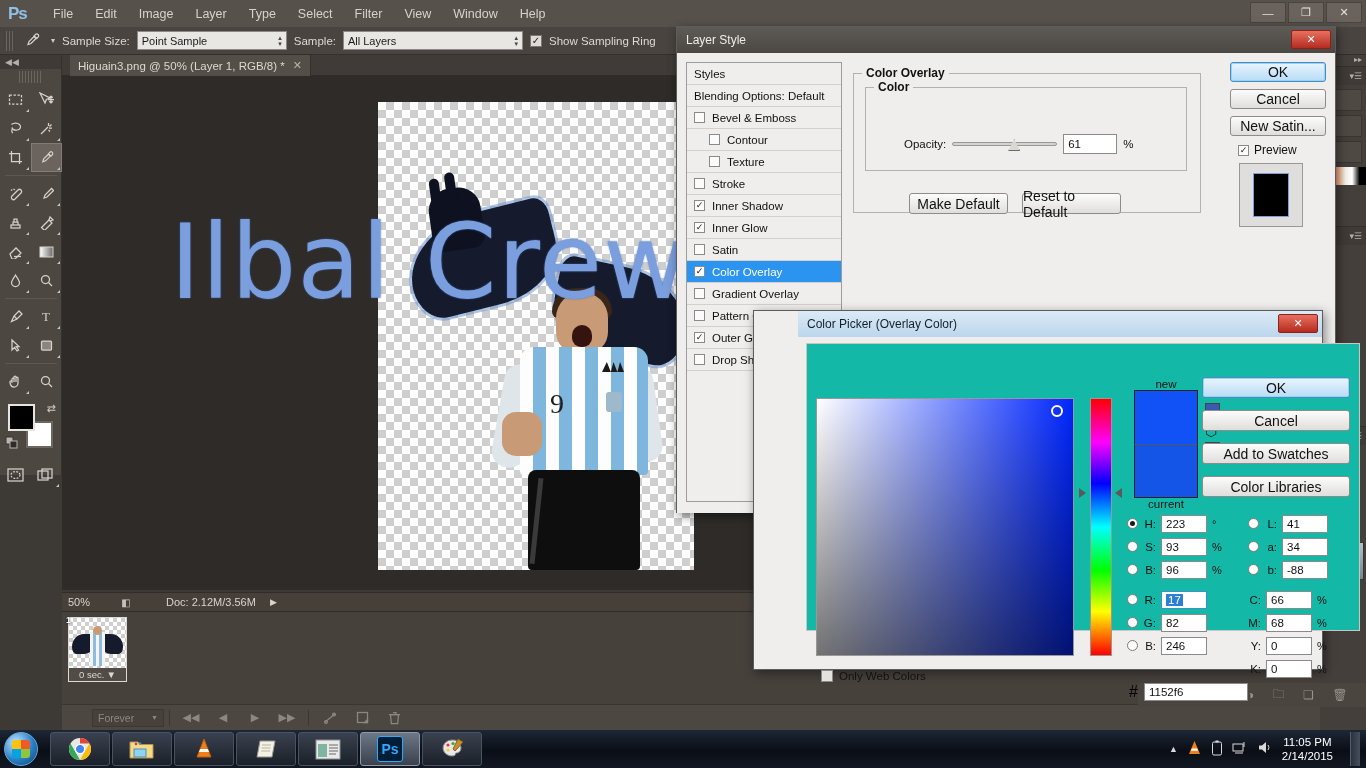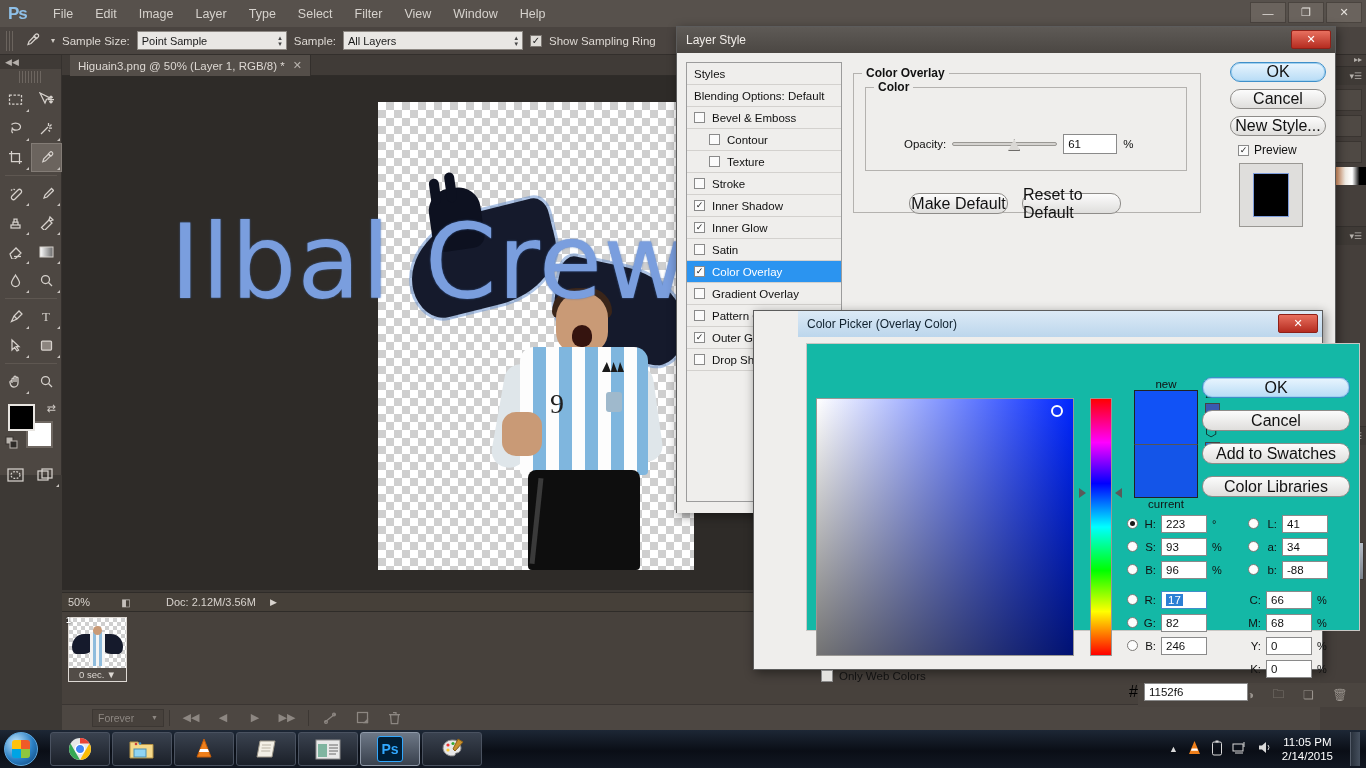--- a/index.html
+++ b/index.html
@@ -241,21 +241,21 @@
   .color-chip { width:46px; height:19px; background:#1152f6; border:1px solid #3a3a3a; }
   .slider { position:relative; width:105px; height:18px; }
   .slider-track { position:absolute; left:0; top:7px; width:105px; height:4px;
                   background:#d5d3d0; border:1px solid #9a9894; border-radius:2px; }
   .slider-thumb { position:absolute; left:56px; top:4px; width:12px; height:12px;
                   background:#dad8d5; border:1px solid #6e6c69;
                   clip-path:polygon(50% 0,100% 100%,0 100%); }
   .txt-box { height:20px; background:#fff; border:1px solid #8a8a8a; font-size:11.5px;
              color:#111; display:flex; align-items:center; padding:0 4px; }
   .btn { background:linear-gradient(to bottom,#fcfcfc,#dfdedc); border:1px solid #8e8c89;
-         border-radius:10px; font-size:16px; color:#111; display:flex;
+         border-radius:3px; font-size:14px; color:#111; display:flex;
          align-items:center; justify-content:center; }
   .btn.primary { background:linear-gradient(to bottom,#e9f5fe,#b8dcf6);
                  border:1px solid #3f8fc9; box-shadow:0 0 0 1px #9fd0ef inset; }
   .rbtns { position:absolute; right:9px; top:9px; width:96px; }
   .rbtns .btn { width:96px; height:20px; margin-bottom:7px; }
   .prev-row { display:flex; align-items:center; gap:5px; margin:2px 0 6px 8px; }
   .prev-box { width:64px; height:64px; background:#dfdedc; border:1px solid #9a9894;
               margin-left:9px; display:flex; align-items:center; justify-content:center; }
   .prev-inner { width:36px; height:44px; background:#000; border:1px solid #7e9ddc; }
 
@@ -784,21 +784,21 @@
           </div>
           <div class="row" style="left:56px; top:128px; gap:14px;">
             <div class="btn" style="width:99px;height:21px;">Make Default</div>
             <div class="btn" style="width:99px;height:21px;">Reset to Default</div>
           </div>
         </div>
 
         <div class="rbtns">
           <div class="btn primary">OK</div>
           <div class="btn">Cancel</div>
-          <div class="btn">New Style...</div>
+          <div class="btn">New Satin...</div>
           <div class="prev-row">
             <span class="st-cb">✓</span>
             <span style="font-size:12px;color:#111;">Preview</span>
           </div>
           <div class="prev-box">
             <div class="prev-inner"></div>
           </div>
         </div>
 
       </div>

